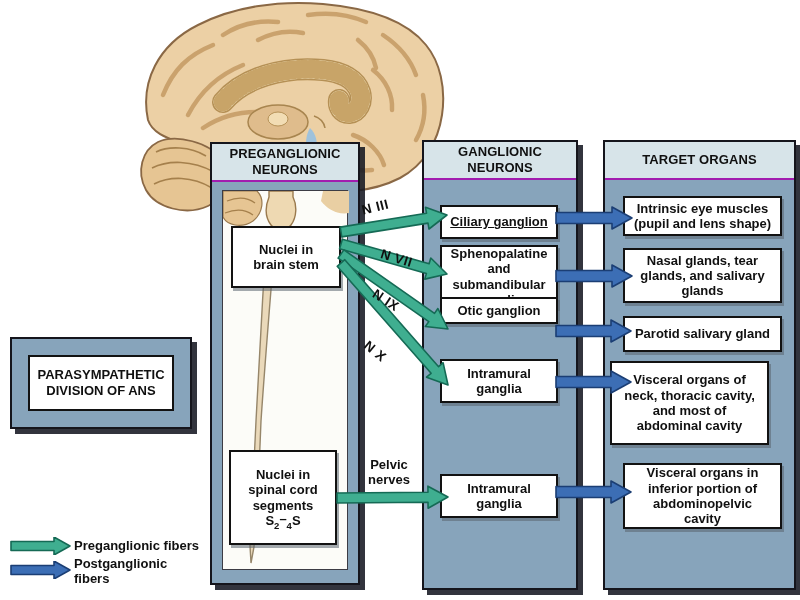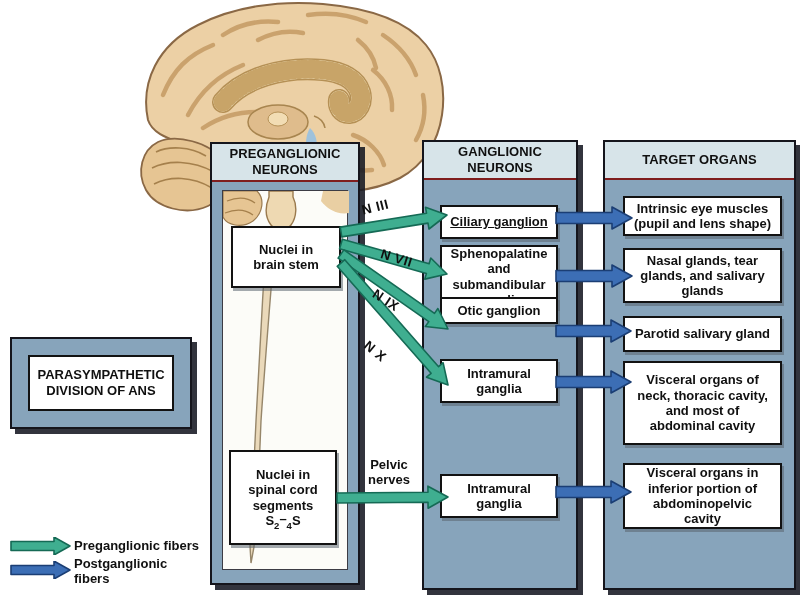--- a/index.html
+++ b/index.html
@@ -8,21 +8,21 @@
     -webkit-font-smoothing:antialiased;}
   .figure *{box-sizing:border-box;}
 
   
   .panel{position:absolute;background:#87a4bb;border:2px solid #15151c;
     box-shadow:5px 5px 0 rgba(22,24,34,.88);z-index:2;}
   .panel-pre{left:210px;top:142px;width:150px;height:443px;}
   .panel-gang{left:422px;top:140px;width:156px;height:450px;}
   .panel-targ{left:603px;top:140px;width:193px;height:450px;}
   .panel-header{display:flex;align-items:center;justify-content:center;text-align:center;
-    height:38px;background:#d7e4e9;border-bottom:2px solid #7f1d1d;
+    height:38px;background:#d7e4e9;border-bottom:2px solid #a21caf;
     font-weight:bold;font-size:13px;line-height:1.2;padding:1px 4px;letter-spacing:.1px;}
   .inner-white{position:absolute;left:10px;top:46px;width:126px;height:380px;
     background:#fcfcf8;border:1px solid #3c3c44;}
 
   
   .wbox{position:absolute;background:#ffffff;border:2px solid #121212;z-index:5;
     display:flex;align-items:center;justify-content:center;text-align:center;
     font-weight:bold;font-size:13px;line-height:1.18;
     box-shadow:2px 3px 0 rgba(90,100,112,.55);}
   .box-brainstem{left:231px;top:226px;width:110px;height:62px;padding:2px 12px;}
@@ -31,21 +31,21 @@
   .box-spinal sub{font-size:9.5px;line-height:0;}
   .box-spinal .dash{position:relative;top:-2px;}
   .g0{left:440px;top:205px;width:118px;height:34px;padding:1px 4px;text-decoration:underline;}
   .g1{left:440px;top:245px;width:118px;height:63px;padding:2px 9px;}
   .g2{left:440px;top:297px;width:118px;height:27px;padding:1px 4px;}
   .g3{left:440px;top:359px;width:118px;height:44px;padding:2px 19px;}
   .g4{left:440px;top:474px;width:118px;height:44px;padding:2px 19px;}
   .t0{left:623px;top:196px;width:159px;height:40px;padding:2px 5px;}
   .t1{left:623px;top:248px;width:159px;height:55px;padding:2px 7px;}
   .t2{left:623px;top:316px;width:159px;height:36px;padding:1px 4px;}
-  .t3{left:623px;top:361px;width:159px;height:84px;padding:2px 10px;}
+  .t3{left:610px;top:361px;width:159px;height:84px;padding:2px 10px;}
   .t4{left:623px;top:463px;width:159px;height:66px;padding:2px 19px;}
 
   
   .title-outer{position:absolute;left:10px;top:337px;width:182px;height:92px;
     background:#87a4bb;border:2px solid #15151c;box-shadow:5px 5px 0 rgba(22,24,34,.88);z-index:2;}
   .title-inner{position:absolute;left:16px;top:16px;right:16px;bottom:16px;background:#fff;
     border:2px solid #121212;display:flex;align-items:center;justify-content:center;
     text-align:center;font-weight:bold;font-size:13px;line-height:1.25;padding:8px;}
 
   

